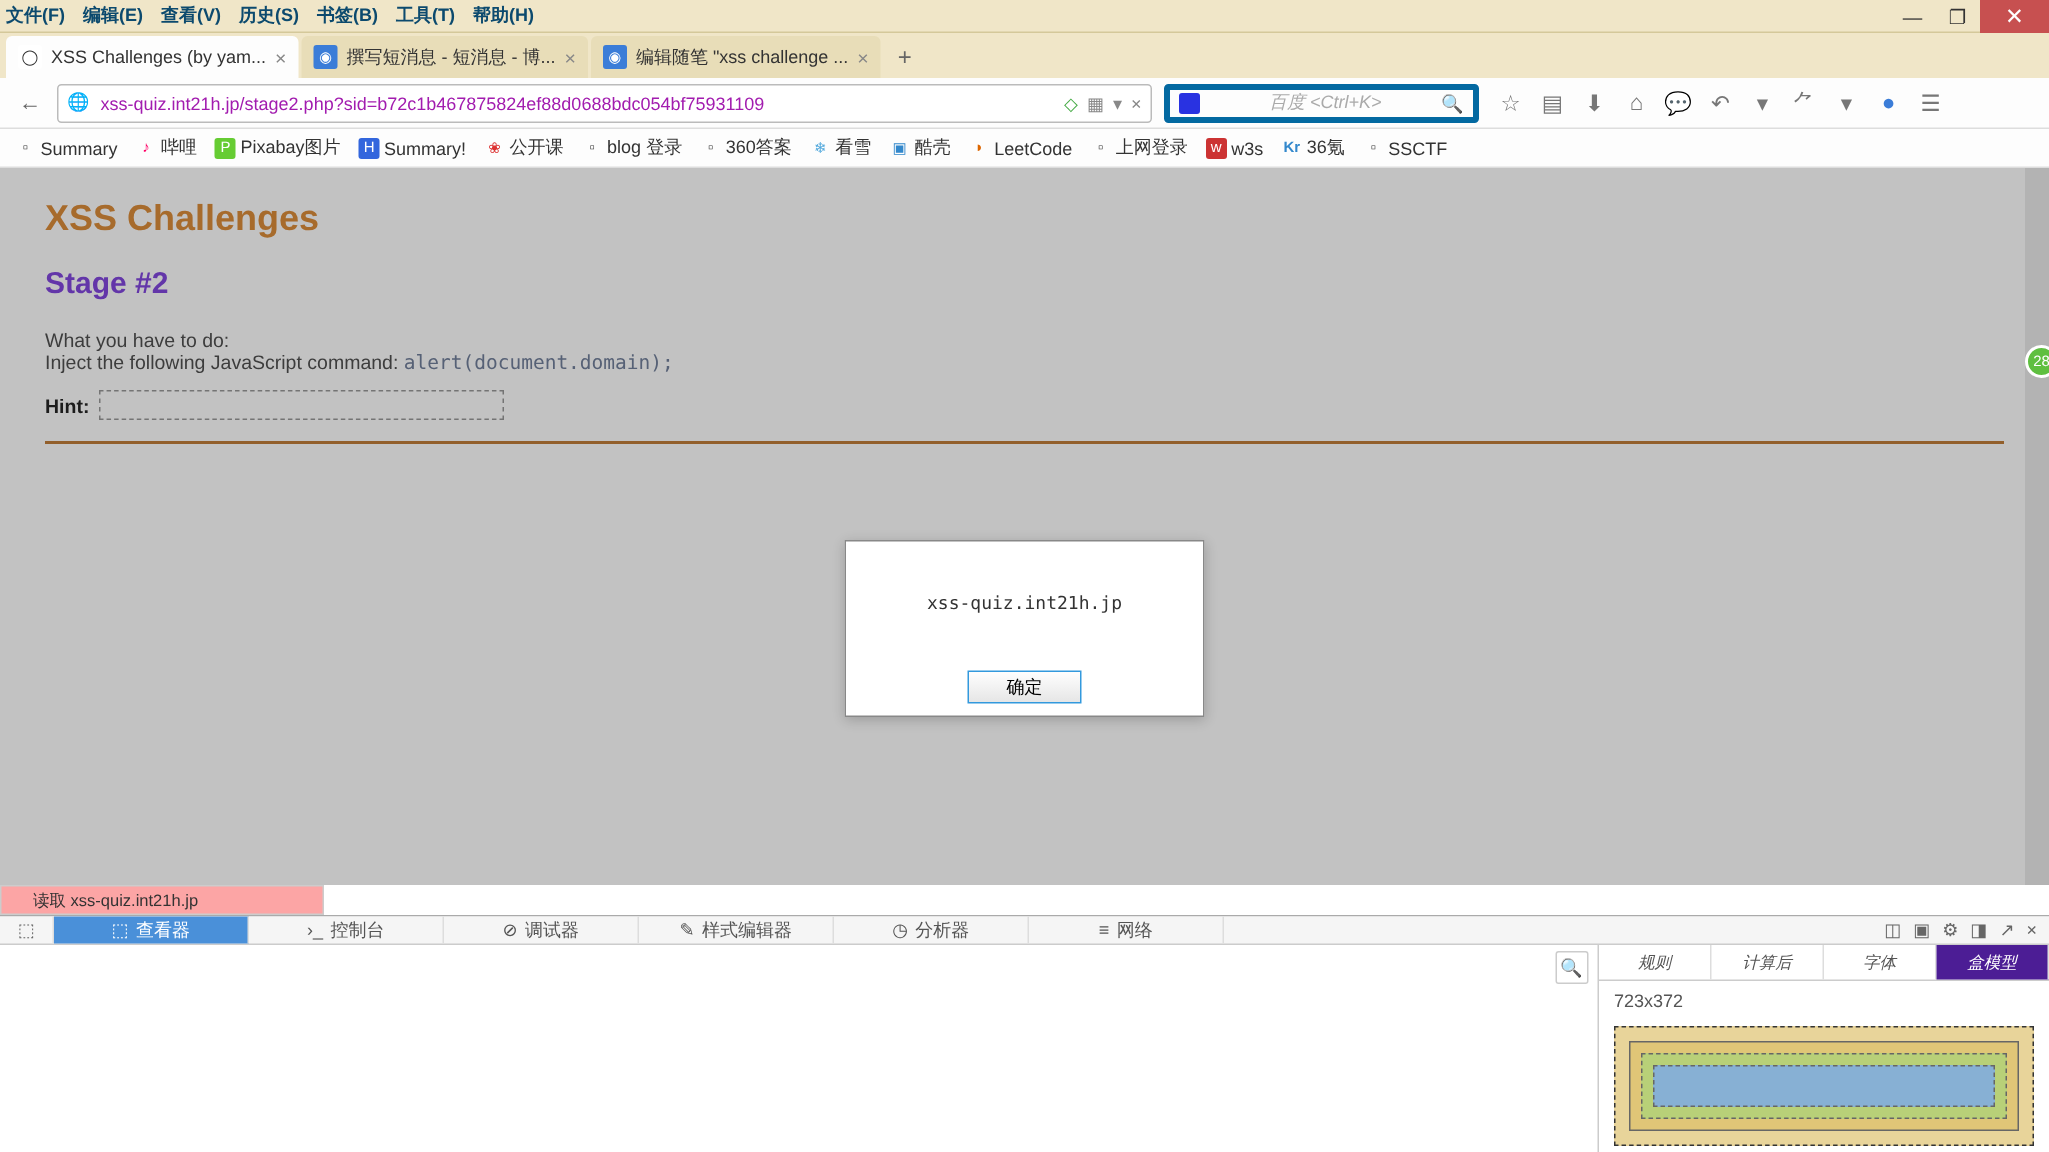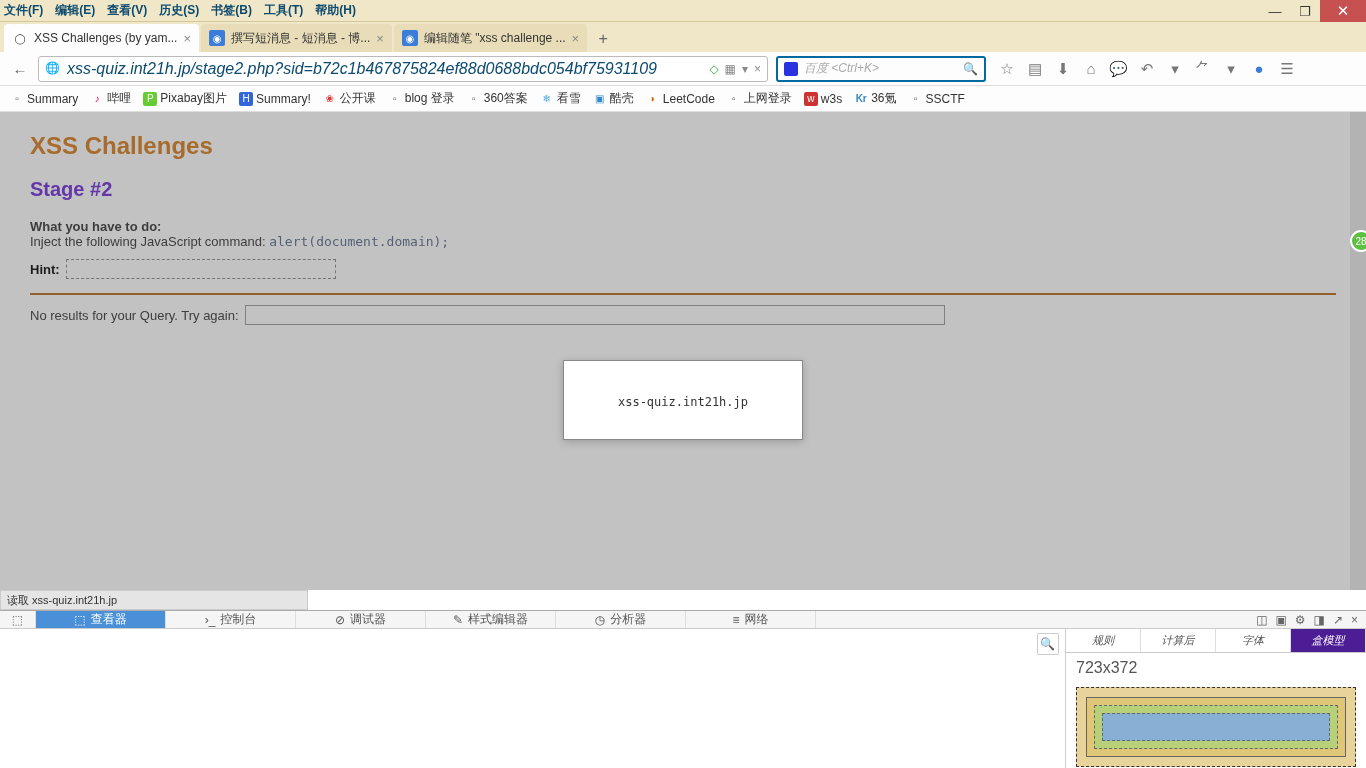--- a/index.html
+++ b/index.html
@@ -19,77 +19,77 @@
 .tab .favicon { width: 16px; height: 16px; margin-right: 6px; flex-shrink: 0; border-radius: 2px; display:flex; align-items:center; justify-content:center; font-size:10px; }
 .tab .title { flex: 1; overflow: hidden; text-overflow: ellipsis; white-space: nowrap; }
 .tab .close-x { margin-left: 6px; color: #888; font-size: 13px; flex-shrink: 0; }
 .newtab { width: 28px; height: 26px; display: flex; align-items: center; justify-content: center; color: #666; font-size: 16px; }
 
 
 .navbar { height: 34px; background: #fdfdfd; display: flex; align-items: center; padding: 0 6px; border-bottom: 1px solid #ddd; }
 .nav-btn { width: 28px; height: 28px; display: flex; align-items: center; justify-content: center; color: #666; font-size: 15px; border-radius: 3px; }
 .urlbar { flex: 0 0 730px; height: 26px; border: 1px solid #bbb; border-radius: 3px; display: flex; align-items: center; padding: 0 6px; background: #fff; margin: 0 4px; }
 .urlbar .globe { width: 16px; height: 16px; margin-right: 6px; color: #888; }
-.urlbar .url { flex: 1; font-size: 16px; color: #0c4a6e; overflow:hidden; white-space:nowrap;font-style:italic; }
+.urlbar .url { flex: 1; font-size: 12px; color: #a21caf; overflow:hidden; white-space:nowrap; }
 .urlbar .icons { display: flex; gap: 6px; color: #888; align-items:center; }
-.searchbar { flex: 0 0 210px; height: 26px; border: 2px solid #0369a1; border-radius: 3px; display: flex; align-items: center; padding: 0 6px; margin: 0 4px; }
+.searchbar { flex: 0 0 210px; height: 26px; border: 4px solid #0369a1; border-radius: 3px; display: flex; align-items: center; padding: 0 6px; margin: 0 4px; text-align: center; }
 .searchbar .placeholder { color: #aaa; font-style: italic; font-size: 12px; flex:1; }
 .toolbar-icons { display: flex; gap: 2px; margin-left: 4px; }
 .toolbar-icons div { width: 26px; height: 26px; display: flex; align-items: center; justify-content: center; color: #777; font-size: 15px; }
 
 
 .bookmarks { height: 26px; background: #fdfdfd; display: flex; align-items: center; padding: 0 6px; border-bottom: 1px solid #ddd; gap: 4px; }
 .bookmarks .bm { display: flex; align-items: center; gap: 3px; font-size: 12px; color: #333; padding: 2px 4px; }
 .bookmarks .bm .i { width: 14px; height: 14px; display:flex; align-items:center; justify-content:center; font-size:10px; border-radius:2px; }
 
 
 .content-wrap { position: relative; height: 478px; overflow: hidden; }
 .dim-overlay { position: absolute; inset: 0; background: rgba(80,80,80,0.35); z-index: 5; }
 .page { position: absolute; inset: 0; background: #fff; padding: 20px 30px; }
 .scrollbar-v { position:absolute; right:0; top:0; width:16px; height:100%; background:#e8e8e8; z-index:3; }
 .page h1 { color: #d67a1a; font-size: 24px; font-weight: bold; margin-bottom: 18px; font-family: Verdana, sans-serif; }
 .page h2 { color: #6d28d9; font-size: 20px; font-weight: bold; margin-bottom: 18px; font-family: Verdana, sans-serif; }
-.page .todo { font-weight: bold; font-size: 13px; color: #333; }
+.page .todo { font-weight: normal; font-size: 13px; color: #333; }
 .page .inject { font-size: 13px; color: #333; margin-bottom: 10px; }
 .page .inject code { color: #5a6a8a; font-family: monospace; }
 .page .hint-row { display: flex; align-items: center; gap: 6px; margin-bottom: 14px; }
 .page .hint-row b { font-size: 13px; }
 .page .hint-box { border: 1px dashed #888; height: 20px; width: 270px; }
 .page hr { border: none; border-top: 2px solid #b56818; margin: 8px 0 10px; }
 .page .results { font-size: 13px; color: #333; display:flex; align-items:center; gap:6px; }
 .page .results input { flex:0 0 700px; height: 20px; border:1px solid #999; background:#fff; }
 
 
 .alert { position: absolute; left: 563px; top: 248px; width: 240px; background: #fff; border: 1px solid #888; z-index: 10; box-shadow: 0 2px 8px rgba(0,0,0,0.2); }
 .alert .msg { padding: 34px 10px 30px; text-align: center; font-family: SimSun, monospace; font-size: 12px; color: #333; }
 .alert .btns { padding: 8px; text-align: center; border-top: 0; }
 .alert button { width: 76px; height: 22px; background: linear-gradient(#fefefe,#e6e6e6); border: 1px solid #3399dd; font-size: 12px; }
 
 
-.status { position: absolute; left: 0; top: 590px; height: 20px; background: #e5e5e5; border: 1px solid #ccc; padding: 2px 6px; font-size: 11px; color: #333; width: 308px; }
+.status { position: absolute; left: 0; top: 590px; height: 20px; background: #fca5a5; border: 1px solid #ccc; padding: 2px 21px; font-size: 11px; color: #333; width: 216px; }
 
 
 .float-badge { position:absolute; right:-6px; top:118px; width:22px; height:22px; border-radius:50%; background:#5fbf40; color:#fff; display:flex; align-items:center; justify-content:center; font-size:10px; z-index:6; border:2px solid #fff; }
 
 
 .devtools { position: absolute; left: 0; top: 610px; right: 0; bottom: 0; background: #fff; border-top: 1px solid #aaa; display: flex; flex-direction: column; }
 .dt-tabs { height: 28px; display: flex; border-bottom: 1px solid #ccc; background: #f5f5f5; }
 .dt-tab { width: 130px; display: flex; align-items: center; justify-content: center; gap: 5px; font-size: 12px; color: #555; border-right: 1px solid #ddd; }
 .dt-tab.active { background: #4a90d9; color: #fff; }
 .dt-tab .ico { font-size: 12px; }
 .dt-pick { width: 36px; border-right:1px solid #ddd; display:flex; align-items:center; justify-content:center; color:#666; }
 .dt-right-icons { margin-left: auto; display: flex; align-items: center; gap: 8px; padding: 0 8px; color: #666; }
 .dt-body { flex: 1; display: flex; }
 .dt-main { flex: 1; border-right: 1px solid #ccc; position: relative; }
 .dt-search { position: absolute; right: 6px; top: 4px; width: 22px; height: 22px; border: 1px solid #ccc; display:flex; align-items:center; justify-content:center; color:#888; border-radius:2px; }
 .dt-side { width: 300px; display: flex; flex-direction: column; }
 .dt-side-tabs { height: 24px; display: flex; border-bottom: 1px solid #ccc; }
 .dt-side-tab { flex: 1; display: flex; align-items: center; justify-content: center; font-size: 11px; color: #555; border-right: 1px solid #ddd; font-style: italic; }
 .dt-side-tab.active { background: #4c1d95; color: #fff; }
-.dt-dims { padding: 6px 10px; font-size: 16px; color: #555; }
+.dt-dims { padding: 6px 10px; font-size: 12px; color: #555; }
 .box-model { margin: 4px 10px; height: 80px; position: relative; }
 .bm-margin { position:absolute; inset:0; background:#e8d49a; border:1px dashed #333; }
 .bm-border { position:absolute; inset:10px; background:#e0c677; border:1px solid #666; }
 .bm-padding { position:absolute; inset:18px; background:#b8d078; border:1px dashed #666; }
 .bm-content { position:absolute; inset:26px; background:#87b0d4; border:1px dashed #666; }
 </style>
 </head>
 <body>
 
 <div class="menubar">
@@ -223,31 +223,30 @@
     <h2>Stage #2</h2>
     <div class="todo">What you have to do:</div>
     <div class="inject">
       <span>Inject the following JavaScript command: </span><code>alert(document.domain);</code>
     </div>
     <div class="hint-row">
       <b>Hint:</b>
       <div class="hint-box"></div>
     </div>
     <hr>
-    <div class="results">
-      <span>No results for your Query. Try again:</span>
-      <input type="text" style="">
-    </div>
   </div>
   <div class="scrollbar-v"></div>
   <div class="dim-overlay"></div>
   <div class="float-badge">28</div>
 
   <div class="alert">
     <div class="msg">xss-quiz.int21h.jp</div>
+    <div class="btns">
+      <button>确定</button>
+    </div>
   </div>
 </div>
 
 <div class="status">读取 xss-quiz.int21h.jp</div>
 
 <div class="devtools">
   <div class="dt-tabs">
     <div class="dt-pick">⬚</div>
     <div class="dt-tab active">
         <span class="ico">⬚</span>

